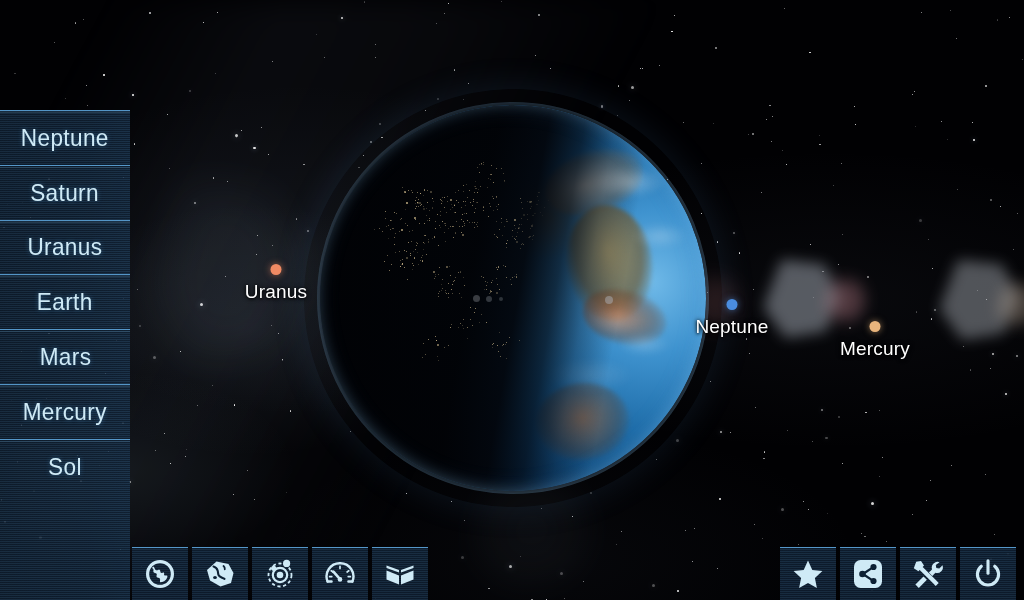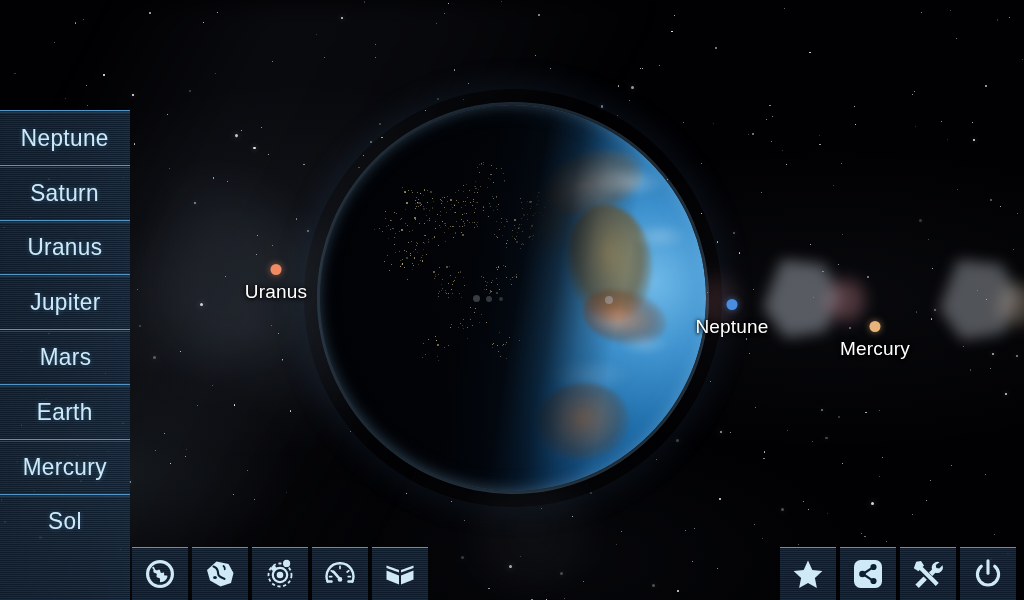--- a/index.html
+++ b/index.html
@@ -1080,27 +1080,24 @@
     <div class="sb-row">
       <span class="sb-label">Neptune</span>
     </div>
     <div class="sb-row">
       <span class="sb-label">Saturn</span>
     </div>
     <div class="sb-row">
       <span class="sb-label">Uranus</span>
     </div>
     <div class="sb-row">
-      <span class="sb-label">Jupiter</span>
+      <span class="sb-label">Earth</span>
     </div>
     <div class="sb-row">
       <span class="sb-label">Mars</span>
-    </div>
-    <div class="sb-row">
-      <span class="sb-label">Earth</span>
     </div>
     <div class="sb-row">
       <span class="sb-label">Mercury</span>
     </div>
     <div class="sb-row">
       <span class="sb-label">Sol</span>
     </div>
   </div>
 
   <div id="toolbar-left">

